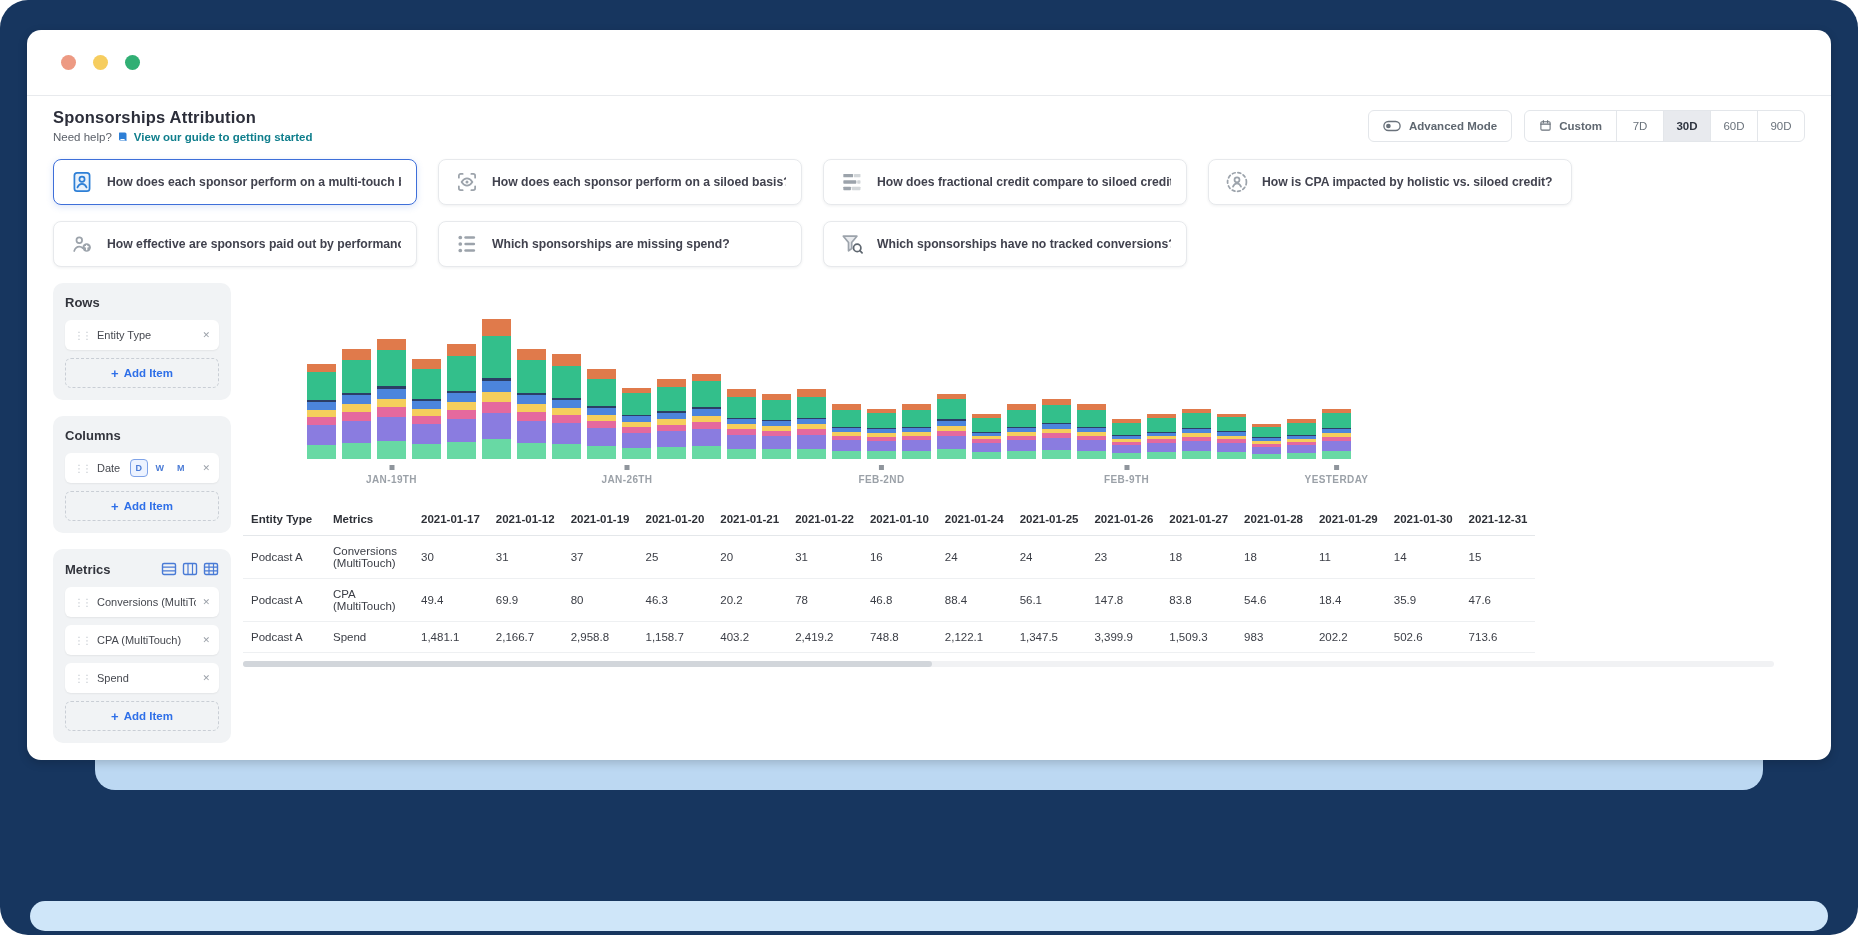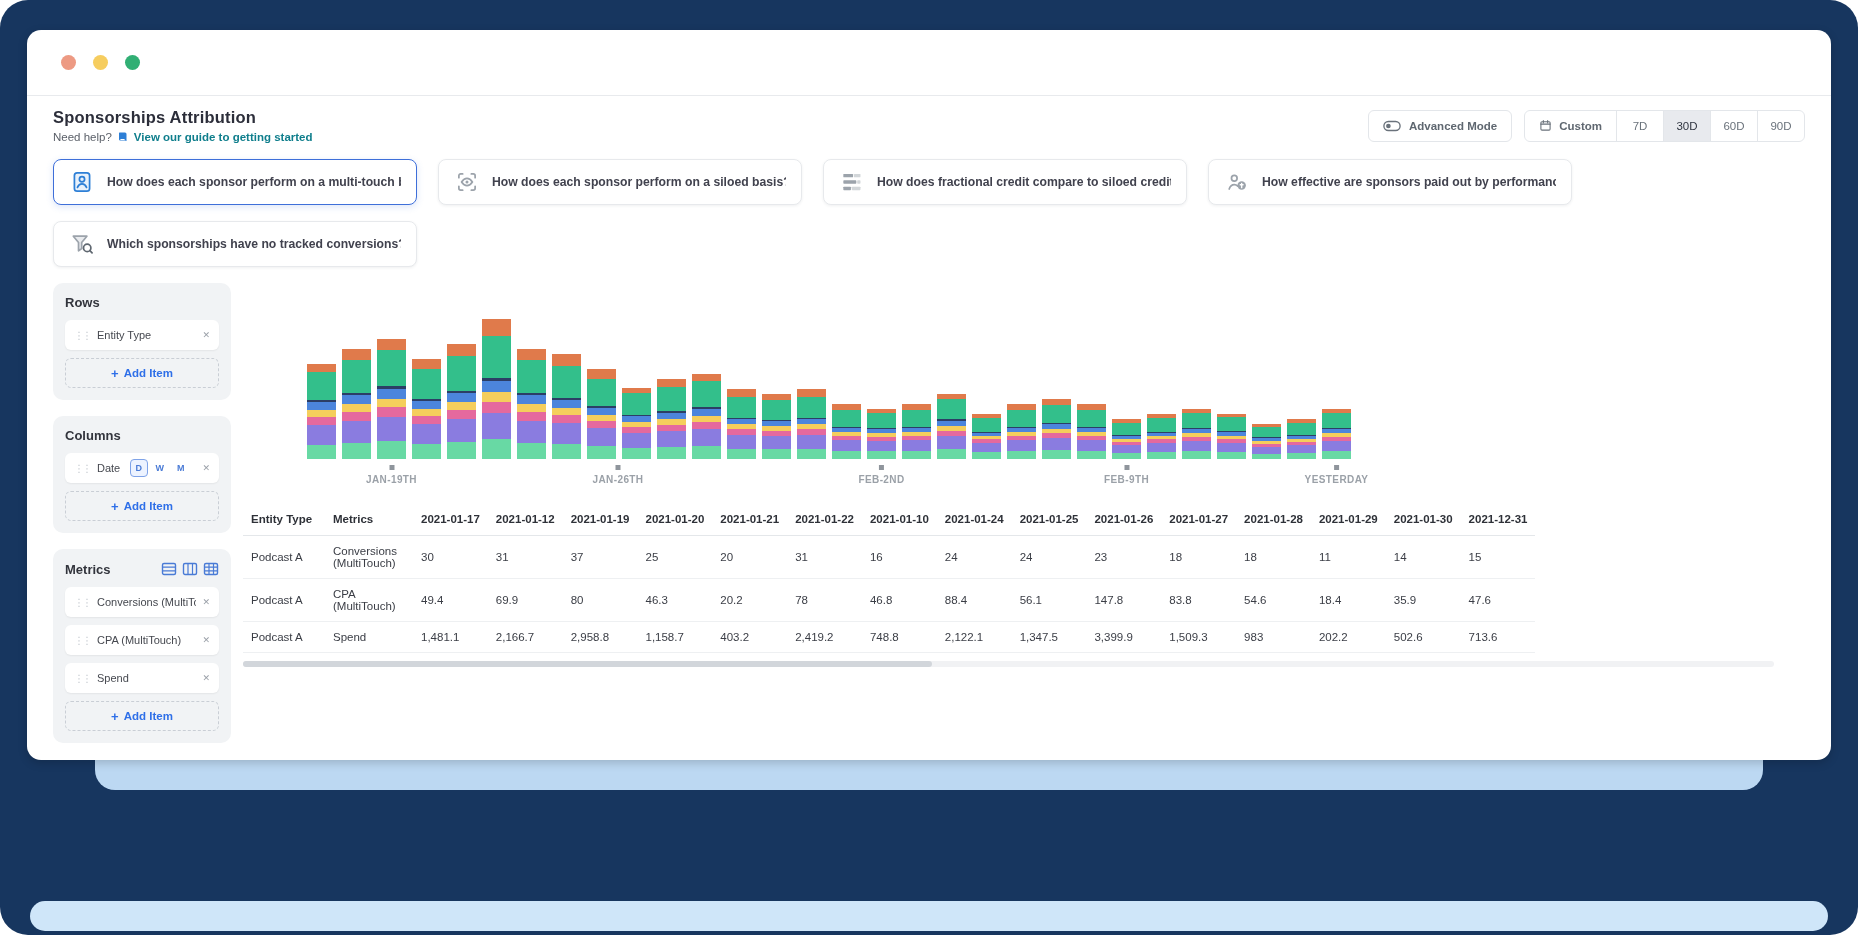--- a/index.html
+++ b/index.html
@@ -20,21 +20,21 @@
   .pagehead { display:flex; justify-content:space-between; align-items:center; padding:12px 26px; }
   .page-title { font-size:16.5px; font-weight:700; color:#2C2E3A; letter-spacing:.2px; }
   .help-row { display:flex; align-items:center; gap:5px; margin-top:4px; font-size:11.5px; color:#5A5F68; }
   .guide-link { color:var(--link-teal,#0F7E8C); font-weight:600; cursor:pointer; text-decoration:none; }
   .controls { display:flex; align-items:center; gap:12px; }
   .btn { height:32px; border:1px solid #E3E6EA; border-radius:6px; background:#fff; color:#5F6770; font-size:11.5px; font-weight:600; display:flex; align-items:center; gap:8px; padding:0 14px; cursor:pointer; }
   .range-group { display:flex; border:1px solid #E3E6EA; border-radius:6px; overflow:hidden; height:32px; }
   .range-group .custom { display:flex; align-items:center; gap:7px; padding:0 14px; font-size:11.5px; font-weight:600; color:#5F6770; cursor:pointer; }
   .ranges { display:flex; }
   .range { width:47px; display:flex; align-items:center; justify-content:center; font-size:11.5px; color:#6A727B; border-left:1px solid #E3E6EA; cursor:pointer; }
-  .range.sel { background:#E8EAEE; color:#2F3540; font-weight:400; }
+  .range.sel { background:#E8EAEE; color:#2F3540; font-weight:700; }
 
   .cards { margin:4px 26px 16px; display:grid; grid-template-columns:repeat(4,364px); gap:16px 21px; }
   .card { height:46px; background:#fff; border:1px solid #E7E9EC; border-radius:8px; display:flex; align-items:center; gap:12px; padding:0 15px; box-shadow:0 1px 3px rgba(25,39,60,.07); cursor:pointer; }
   .card.selected { border:1.5px solid var(--accent-blue,#3E6FD9); box-shadow:0 2px 7px rgba(62,111,217,.18); }
   .qicon { width:26px; height:26px; flex:none; display:flex; align-items:center; justify-content:center; }
   .qlabel { font-size:12.2px; font-weight:600; color:#41424E; white-space:nowrap; overflow:hidden; }
 
   .content { display:flex; padding:0 26px; gap:12px; }
   .sidebar { width:178px; flex:none; display:flex; flex-direction:column; gap:16px; }
   .panel { background:#F1F3F5; border-radius:10px; padding:12px; }
@@ -162,28 +162,53 @@
               <rect x="4" y="16.3" width="7" height="3.2" rx=".6"></rect>
               <rect x="11.8" y="16.3" width="8" height="3.2" rx=".6" opacity=".45"></rect>
             </svg>
           </span>
           <span class="qlabel">How does fractional credit compare to siloed credit?</span>
         </div>
         <div class="card">
           <span class="qicon">
             <svg width="26" height="26" viewBox="0 0 24 24">
               <g stroke="#9CA3AB" stroke-width="1.6" fill="none" stroke-linecap="round" stroke-linejoin="round">
+                <circle cx="12" cy="12" r="8.7" stroke-dasharray="2.6 2.6"></circle>
+                <circle cx="12" cy="10" r="2.3"></circle>
+                <path d="M8.3 16.3c.8-2 2.2-3 3.7-3s2.9 1 3.7 3"></path>
+              </g>
+            </svg>
+          </span>
+          <span class="qlabel">How is CPA impacted by holistic vs. siloed credit?</span>
+        </div>
+        <div class="card">
+          <span class="qicon">
+            <svg width="26" height="26" viewBox="0 0 24 24">
+              <g stroke="#9CA3AB" stroke-width="1.6" fill="none" stroke-linecap="round" stroke-linejoin="round">
                 <circle cx="9.5" cy="8.5" r="2.6"></circle>
                 <path d="M4.8 18.5c.9-2.6 2.6-4 4.7-4 1.2 0 2.3.45 3.2 1.3"></path>
               </g>
               <circle cx="16.3" cy="15.3" r="3.9" fill="#9CA3AB"></circle>
               <path d="M16.3 13.4v3.8M15 14.6h2.6" stroke="#fff" stroke-width="1.3" stroke-linecap="round"></path>
             </svg>
           </span>
           <span class="qlabel">How effective are sponsors paid out by performance?</span>
+        </div>
+        <div class="card">
+          <span class="qicon">
+            <svg width="26" height="26" viewBox="0 0 24 24" fill="#9CA3AB">
+              <circle cx="5.8" cy="6" r="1.7"></circle>
+              <circle cx="5.8" cy="12" r="1.7"></circle>
+              <circle cx="5.8" cy="18" r="1.7"></circle>
+              <rect x="9.5" y="4.8" width="10" height="2.4" rx="1.2"></rect>
+              <rect x="9.5" y="10.8" width="10" height="2.4" rx="1.2"></rect>
+              <rect x="9.5" y="16.8" width="10" height="2.4" rx="1.2"></rect>
+            </svg>
+          </span>
+          <span class="qlabel">Which sponsorships are missing spend?</span>
         </div>
         <div class="card">
           <span class="qicon">
             <svg width="26" height="26" viewBox="0 0 24 24">
               <path d="M4 4.8h12.5l-4.8 5.8v5.6l-2.9 2V10.6L4 4.8z" stroke="#9CA3AB" stroke-width="1.6" fill="#C9CED4" fill-opacity=".4" stroke-linejoin="round"></path>
               <circle cx="16.8" cy="15.6" r="3.4" fill="#fff" stroke="#5F6770" stroke-width="1.6"></circle>
               <path d="M19.3 18.1l2 2" stroke="#5F6770" stroke-width="1.6" stroke-linecap="round"></path>
             </svg>
           </span>
           <span class="qlabel">Which sponsorships have no tracked conversions?</span>
@@ -583,21 +608,21 @@
                 <div class="seg" style="height: 1px; background: rgb(44, 62, 102);"></div>
                 <div class="seg" style="height: 15px; background: rgb(51, 191, 139);"></div>
                 <div class="seg" style="height: 4px; background: rgb(224, 122, 75);"></div>
               </div>
             </div>
           <div class="axis" id="axis">
               <div class="tick" style="left: 84.5px;">
                 <div class="sq"></div>
                 <div class="tlabel">JAN-19TH</div>
               </div>
-              <div class="tick" style="left: 311px;">
+              <div class="tick" style="left: 320px;">
                 <div class="sq"></div>
                 <div class="tlabel">JAN-26TH</div>
               </div>
               <div class="tick" style="left: 574.5px;">
                 <div class="sq"></div>
                 <div class="tlabel">FEB-2ND</div>
               </div>
               <div class="tick" style="left: 819.5px;">
                 <div class="sq"></div>
                 <div class="tlabel">FEB-9TH</div>

